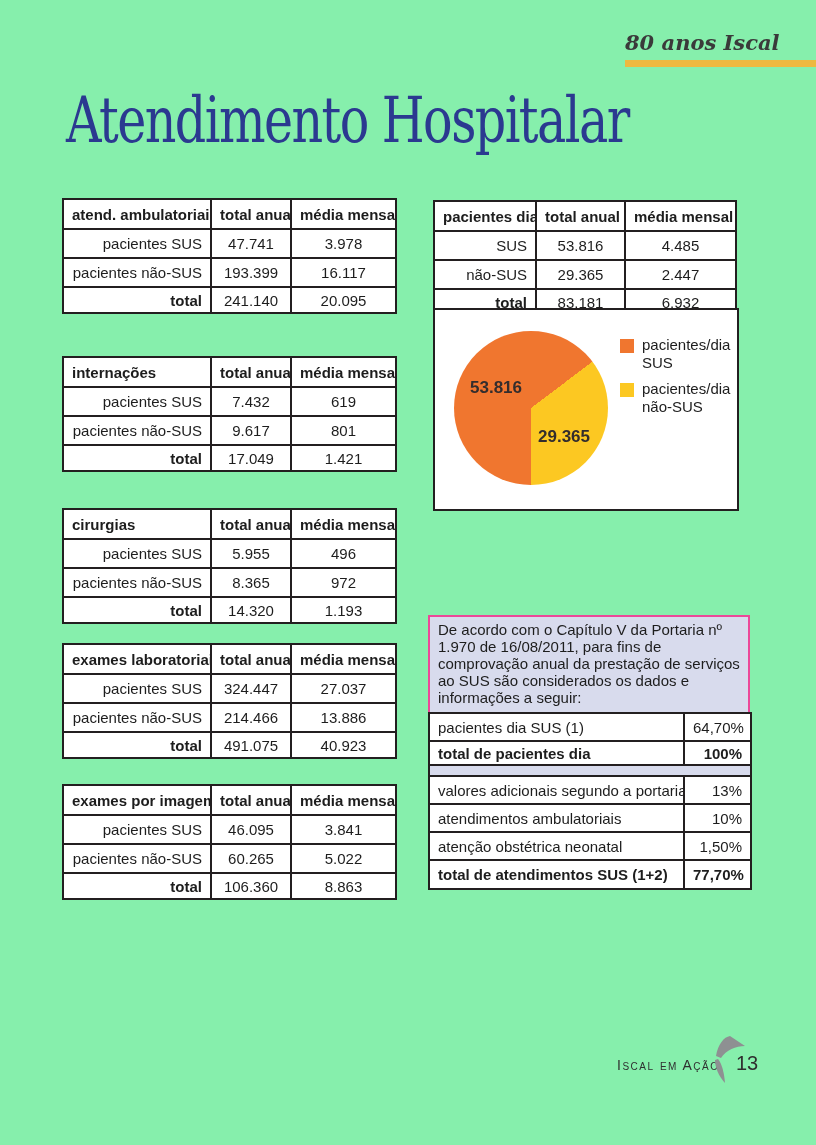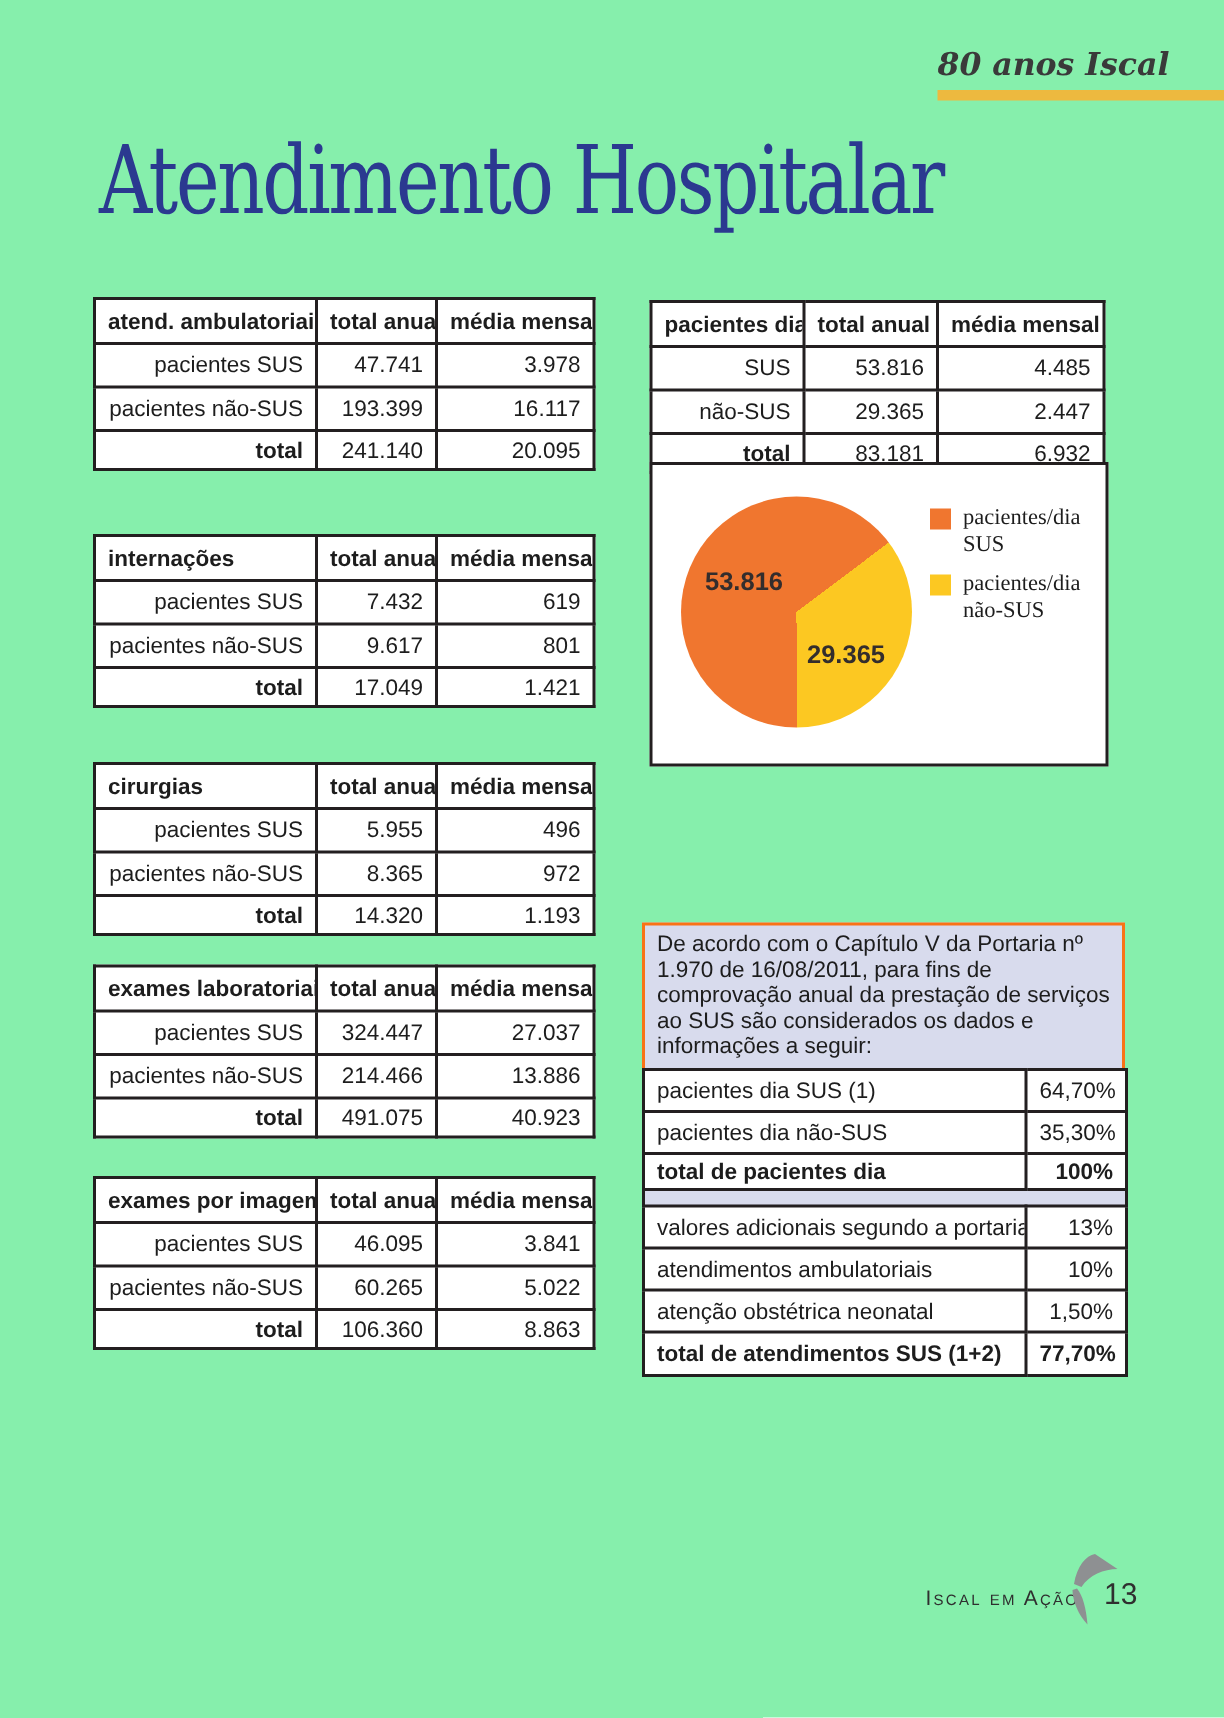--- a/index.html
+++ b/index.html
@@ -23,47 +23,47 @@
   }
   
   table.tbl { position:absolute; border-collapse:collapse; table-layout:fixed; font-size:15px; background:#fff; }
   table.tbl th, table.tbl td { border:2px solid #231f20; padding:0 8px; overflow:hidden; white-space:nowrap; }
   table.tbl tr.head { height:30px; }
   table.tbl tr.datarow { height:29px; }
   table.tbl tr.totalrow { height:26px; }
   table.tbl th { font-weight:bold; text-align:center; }
   table.tbl th.lab { text-align:left; }
   table.tbl td.lab { text-align:right; }
-  table.tbl td.num { text-align:right; }
+  table.tbl td.num { text-align:center; }
   table.tbl tr.totalrow td.lab { font-weight:bold; }
   .left-tbl { left:62px; width:333px; }
   .rt-tbl { left:433px; width:302px; top:200px; }
   
   .pie-box {
     position:absolute; left:433px; top:308px; width:302px; height:199px;
     border:2px solid #231f20; background:#fff;
   }
   .pie {
     position:absolute; left:19px; top:21px; width:154px; height:154px; border-radius:50%;
     background:conic-gradient(#f0762f 0deg 53deg, #fcc822 53deg 180deg, #f0762f 180deg 360deg);
   }
   .pie-label { position:absolute; width:86px; text-align:center; font-weight:bold; font-size:17px; color:#332d2d; }
   .pie-label.sus { left:18px; top:68px; }
   .pie-label.nsus { left:86px; top:117px; }
-  .legend-item { position:absolute; left:185px; width:110px;font-family:Liberation Serif, serif; }
+  .legend-item { position:absolute; left:185px; width:110px; }
   .legend-item.first { top:26px; }
   .legend-item.second { top:70px; }
   .swatch { position:absolute; left:0; top:3px; width:14px; height:14px; }
   .swatch.orange { background:#f0762f; }
   .swatch.yellow { background:#fcc822; }
   .legend-text { display:block; margin-left:22px; font-size:15px; line-height:18px; color:#1d1d1d; }
   
   .portaria { position:absolute; left:428px; top:615px; width:322px; }
   .note-box {
-    box-sizing:border-box; width:322px; border:2px solid #f97316; background:#d8dbed;
+    box-sizing:border-box; width:322px; border:2px solid #ec4899; background:#d8dbed;
     padding:4px 8px 6px 8px; font-size:15px; line-height:17px; color:#1d1d1d;
   }
   table.pct-tbl { margin-top:-2px; border-collapse:collapse; table-layout:fixed; width:322px; font-size:15px; background:#fff; }
   table.pct-tbl td { border:2px solid #231f20; padding:0 8px; overflow:hidden; white-space:nowrap; }
   table.pct-tbl tr { height:28px; }
   table.pct-tbl td.val { text-align:right; }
   table.pct-tbl tr.bold td { font-weight:bold; }
   table.pct-tbl tr.spacer { height:11px; }
   table.pct-tbl tr.spacer td { background:#d8dbed; padding:0; }
   
@@ -282,24 +282,20 @@
     <table class="pct-tbl">
       <colgroup>
           <col style="width:255px">
           <col style="width:67px">
         </colgroup>
       <tbody>
           <tr>
         <td>pacientes dia SUS (1)</td>
         <td class="val">64,70%</td>
       </tr>
-      <tr>
-        <td>pacientes dia não-SUS</td>
-        <td class="val">35,30%</td>
-      </tr>
       <tr class="bold" style="height:24px">
         <td>total de pacientes dia</td>
         <td class="val">100%</td>
       </tr>
       <tr class="spacer">
             <td colspan="2"></td>
           </tr>
       <tr>
         <td>valores adicionais segundo a portaria (2)</td>
         <td class="val">13%</td>

